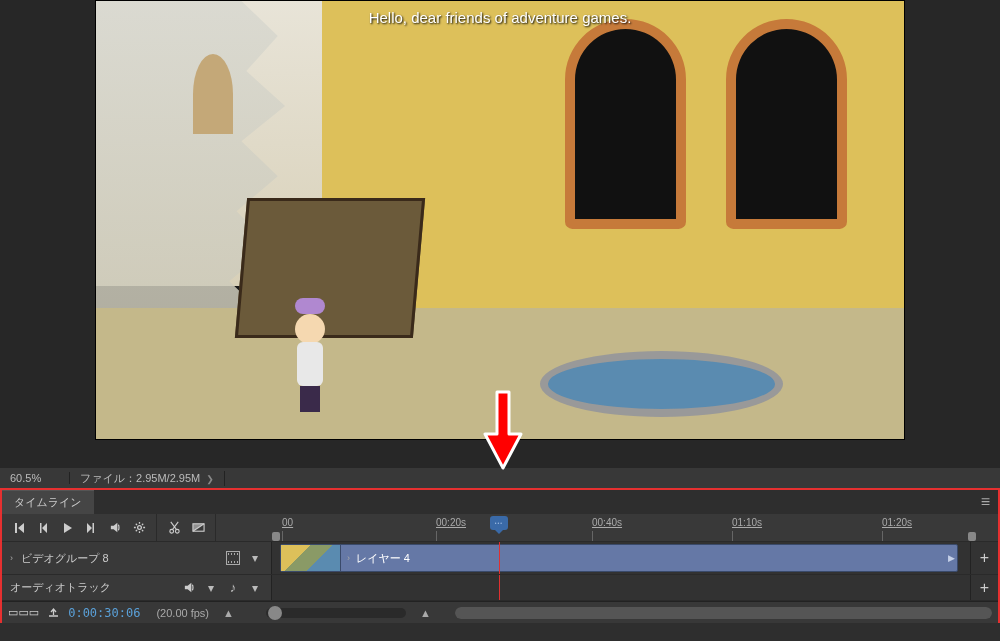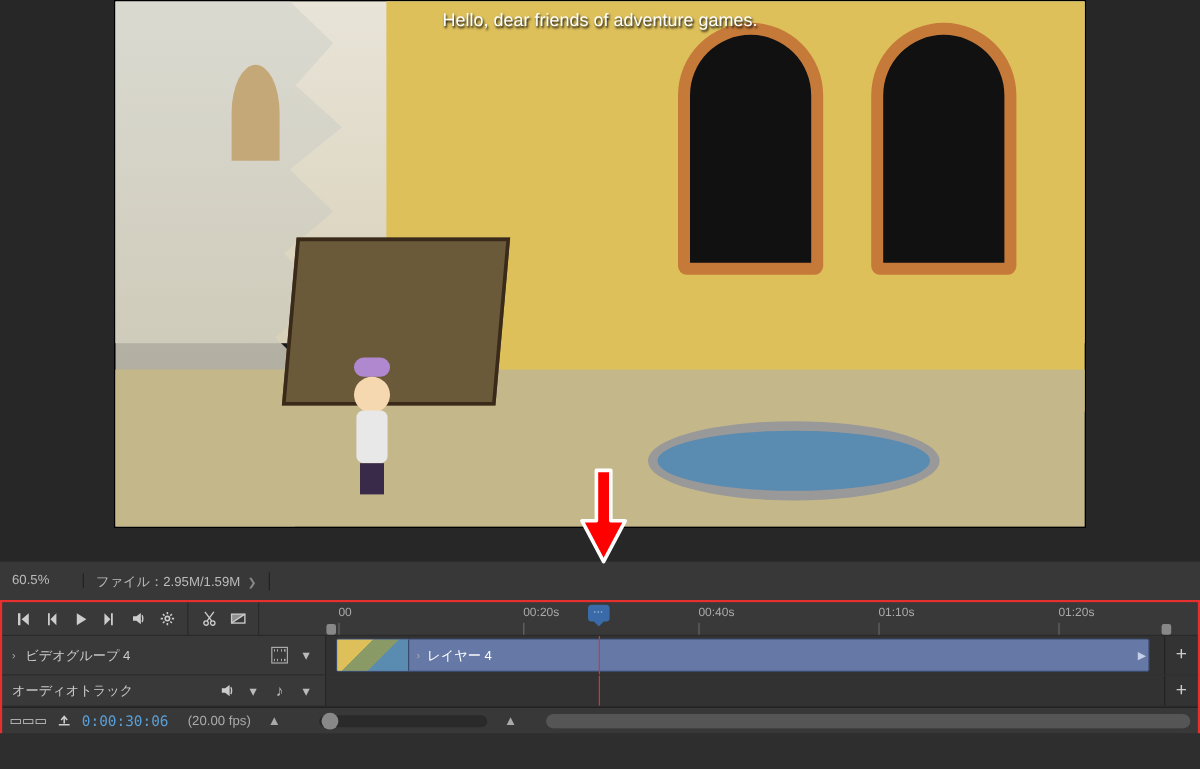--- a/index.html
+++ b/index.html
@@ -21,40 +21,40 @@
 .girl-body { width: 26px; height: 44px; background: #e8e8e8; margin: -2px auto 0; border-radius: 6px; }
 .girl-legs { width: 20px; height: 26px; background: #3a2a4a; margin: 0 auto; }
 .subtitle { position: absolute; top: 8px; left: 0; right: 0; text-align: center; color: #fff; font-size: 15px; font-weight: 500; text-shadow: 1px 1px 2px #000; }
 .puzzle-edge { position: absolute; left: 0; top: 0; height: 100%; width: 30%; clip-path: polygon(0 0, 60% 0, 75% 8%, 62% 16%, 78% 24%, 60% 32%, 75% 40%, 58% 48%, 72% 56%, 55% 64%, 70% 72%, 52% 80%, 68% 88%, 50% 96%, 62% 100%, 0 100%); background: linear-gradient(#d8d8d0, #c8c4b0); opacity: 0.85; }
 .tower { position: absolute; left: 12%; top: 12%; width: 40px; height: 80px; background: #c4a878; border-radius: 50% 50% 0 0; }
 
 
 .red-arrow { position: absolute; left: 483px; top: 390px; z-index: 10; }
 
 
-.info-bar { height: 32px; background: #383838; display: flex; align-items: center; font-size: 11px; color: #bbb; }
+.info-bar { height: 20px; background: #383838; display: flex; align-items: center; font-size: 11px; color: #bbb; }
 .info-cell { padding: 0 10px; border-right: 1px solid #222; min-width: 70px; }
 .info-cell.file { min-width: 130px; }
 .chev { margin-left: 6px; color: #888; font-size: 9px; }
 
 
 .timeline-panel { border: 2px solid #e63030; border-top-width: 2px; border-bottom: none; background: #393939; }
 .tab-bar { height: 24px; background: #2e2e2e; display: flex; align-items: center; }
 .tab { background: #454545; padding: 4px 12px; font-size: 11px; border-top: 1px solid #555; }
 .panel-menu { margin-left: auto; margin-right: 8px; color: #aaa; cursor: pointer; }
 
 .controls-row { height: 28px; display: flex; align-items: center; background: #393939; border-bottom: 1px solid #2a2a2a; position: relative; }
 .transport { display: flex; align-items: center; gap: 2px; padding: 0 6px; border-right: 1px solid #2a2a2a; height: 100%; }
 .tbtn { width: 22px; height: 22px; display: flex; align-items: center; justify-content: center; color: #ccc; cursor: pointer; font-size: 11px; }
 .tbtn svg { width: 12px; height: 12px; fill: #ccc; }
 .tools { display: flex; align-items: center; gap: 2px; padding: 0 6px; border-right: 1px solid #2a2a2a; height: 100%; }
 
 
 .ruler { position: absolute; left: 270px; right: 20px; top: 0; height: 28px; font-size: 10px; color: #aaa; }
-.ruler-tick { position: absolute; top: 3px; }
+.ruler-tick { position: absolute; top: 3px; text-decoration: underline; }
 .ruler-tick::after { content: ''; position: absolute; left: 0; top: 14px; width: 1px; height: 10px; background: #666; }
 .playhead { position: absolute; top: 2px; width: 18px; height: 14px; background: #3a6aa8; border-radius: 3px; transform: translateX(-50%); display: flex; align-items: center; justify-content: center; }
 .playhead::after { content: ''; position: absolute; top: 13px; left: 50%; width: 0; height: 0; border: 5px solid transparent; border-top-color: #3a6aa8; transform: translateX(-50%); }
 .playhead-dots { color: #9ab8e0; font-size: 5px; letter-spacing: 1px; }
 .work-area-start { position: absolute; left: 270px; top: 18px; width: 8px; height: 9px; background: #888; border-radius: 2px; }
 .work-area-end { position: absolute; right: 22px; top: 18px; width: 8px; height: 9px; background: #888; border-radius: 2px; }
 
 
 .track { height: 33px; display: flex; background: #393939; border-bottom: 1px solid #2a2a2a; }
 .track-header { width: 270px; display: flex; align-items: center; padding: 0 8px; font-size: 11px; gap: 6px; border-right: 1px solid #222; }
@@ -111,25 +111,29 @@
     <div class="subtitle">Hello, dear friends of adventure games.</div>
   </div>
 </div>
 
 <svg class="red-arrow" width="40" height="80" viewBox="0 0 40 80">
   <path d="M14 2 h12 v42 h12 L20 78 L2 44 h12 Z" fill="#ff0000" stroke="#ffffff" stroke-width="3" stroke-linejoin="round"></path>
 </svg>
 
 <div class="info-bar">
   <div class="info-cell"><span>60.5%</span></div>
-  <div class="info-cell file"><span>ファイル：2.95M/1.59M</span><span class="chev">❯</span></div>
+  <div class="info-cell file"><span>ファイル：2.95M/2.95M</span><span class="chev">❯</span></div>
 </div>
 
 <div class="timeline-panel">
 
+  <div class="tab-bar">
+    <div class="tab">タイムライン</div>
+    <div class="panel-menu">≡</div>
+  </div>
 
   <div class="controls-row">
     <div class="transport">
       <div class="tbtn">
           <svg viewBox="0 0 12 12">
             <path d="M2 1h2v10H2zM11 1v10L5 6z"></path>
           </svg>
         </div>
       <div class="tbtn">
           <svg viewBox="0 0 12 12">
@@ -172,35 +176,35 @@
             <rect x="1" y="3" width="12" height="8" fill="none" stroke="#ccc" stroke-width="1.2"></rect>
             <path d="M1 11L13 3" stroke="#ccc" stroke-width="1.2"></path>
             <path d="M1 3h12L1 11z" fill="#ccc" opacity="0.6"></path>
           </svg>
         </div>
     </div>
 
     <div class="ruler">
       <div class="ruler-tick" style="left:10px">00</div>
       <div class="ruler-tick" style="left:164px">00:20s</div>
-      <div class="ruler-tick" style="left:310px">00:40s</div>
+      <div class="ruler-tick" style="left:320px">00:40s</div>
       <div class="ruler-tick" style="left:460px">01:10s</div>
       <div class="ruler-tick" style="left:610px">01:20s</div>
       <div class="playhead" style="left:227px">
           <span class="playhead-dots">•••</span>
         </div>
     </div>
     <div class="work-area-start"></div>
     <div class="work-area-end"></div>
   </div>
 
   <div class="track">
     <div class="track-header">
       <span class="chev-sm">›</span>
-      <span>ビデオグループ 4</span>
+      <span>ビデオグループ 8</span>
       <span class="spacer"></span>
       <span class="track-icon">
           <span class="filmstrip"></span>
         </span>
       <span class="track-icon">▾</span>
     </div>
     <div class="track-lane">
       <div class="clip">
         <div class="clip-thumb"></div>
         <div class="clip-label">

